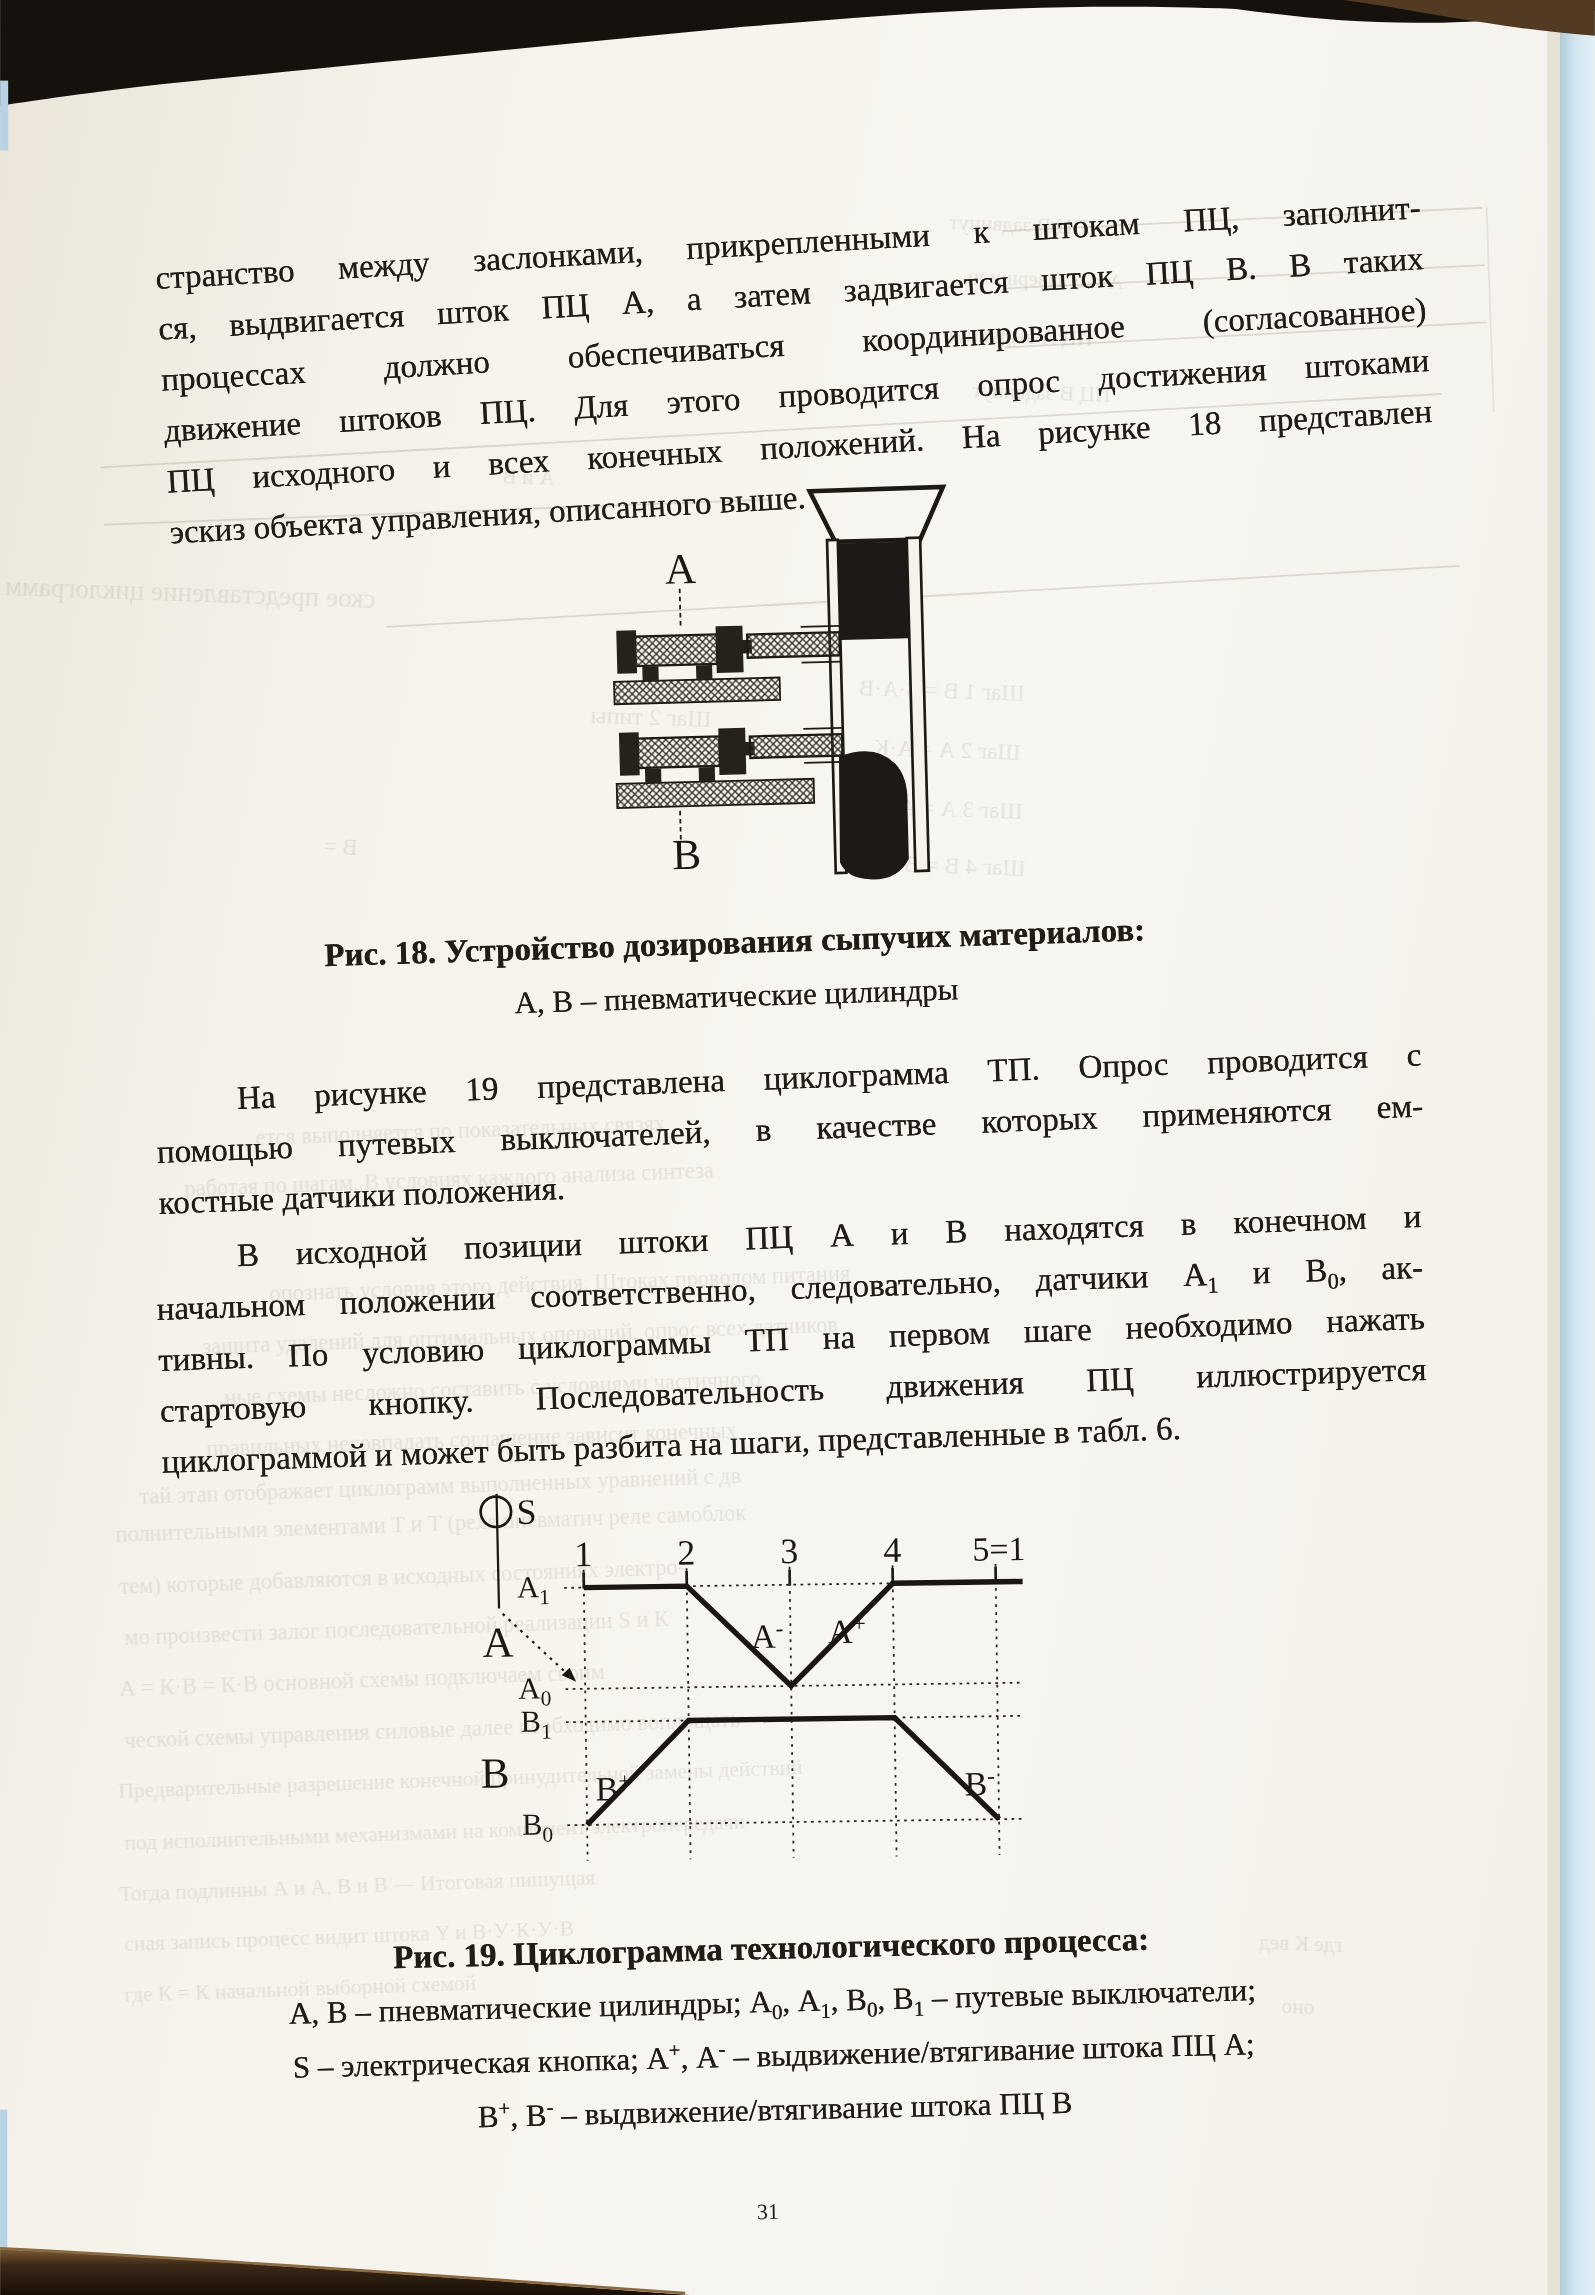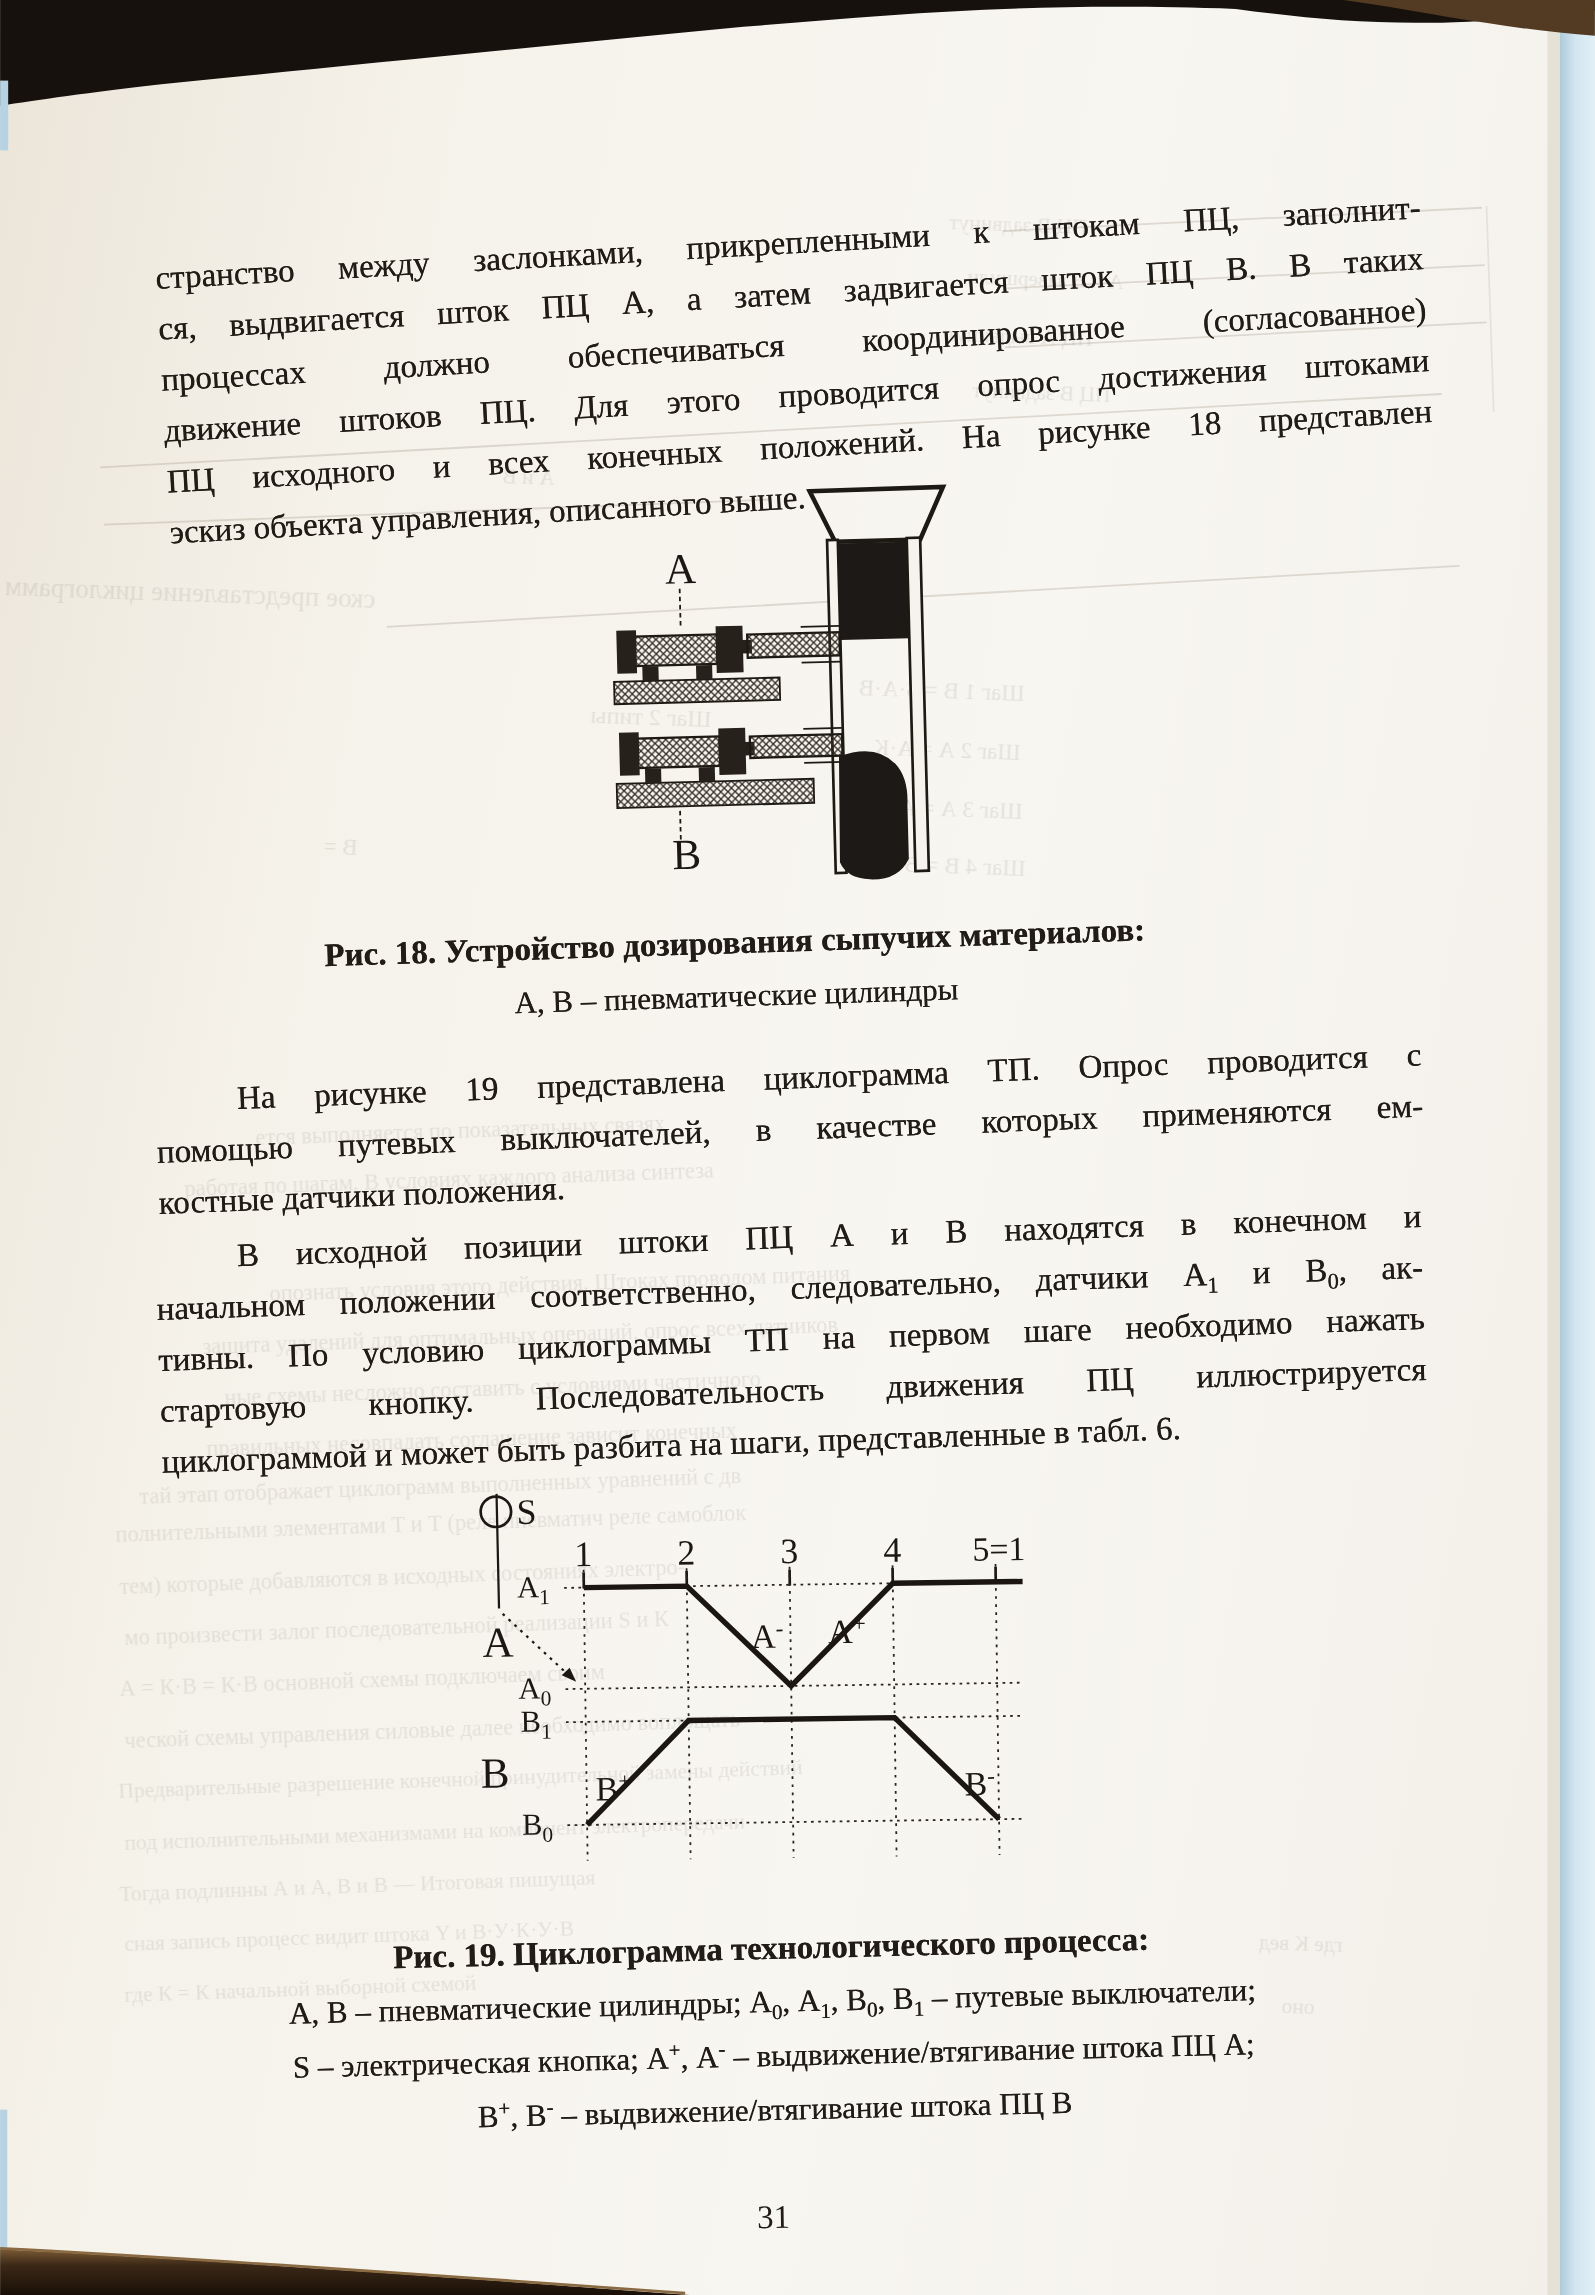--- a/index.html
+++ b/index.html
@@ -7,21 +7,21 @@
     background:linear-gradient(100deg,#ebe5d9 0%,#f5f2ea 22%,#f8f6f1 58%,#f2efe8 100%);
     font-family:"Liberation Serif","DejaVu Serif",serif;color:#211c16;}
   .block{position:absolute;transform-origin:0 0;}
   .pline{width:1267px;font-size:33px;line-height:51px;text-align:justify;text-align-last:justify;
     text-shadow:0.3px 0 0 currentColor;}
   .pline.end{text-align-last:left;}
   .pline.indent{text-indent:82px;}
   .cap{text-align:center;font-size:31px;line-height:54px;text-shadow:0.3px 0 0 currentColor;}
   .cap.b{font-weight:bold;font-size:33px;}
   sup,sub{font-size:68%;line-height:0;}
-  .pagenum{position:absolute;font-size:33px;}
+  .pagenum{position:absolute;font-size:22px;}
   .ghost{position:absolute;color:#6f6a60;opacity:.14;filter:blur(0.6px);white-space:nowrap;
     transform-origin:0 0;font-family:"Liberation Serif","DejaVu Serif",serif;}
   svg text{font-family:"Liberation Serif","DejaVu Serif",serif;fill:#1c1712;}
   .overlay{position:absolute;left:0;top:0;pointer-events:none;}
 </style>
 </head>
 <body>
 
 <div class="photo">
 

